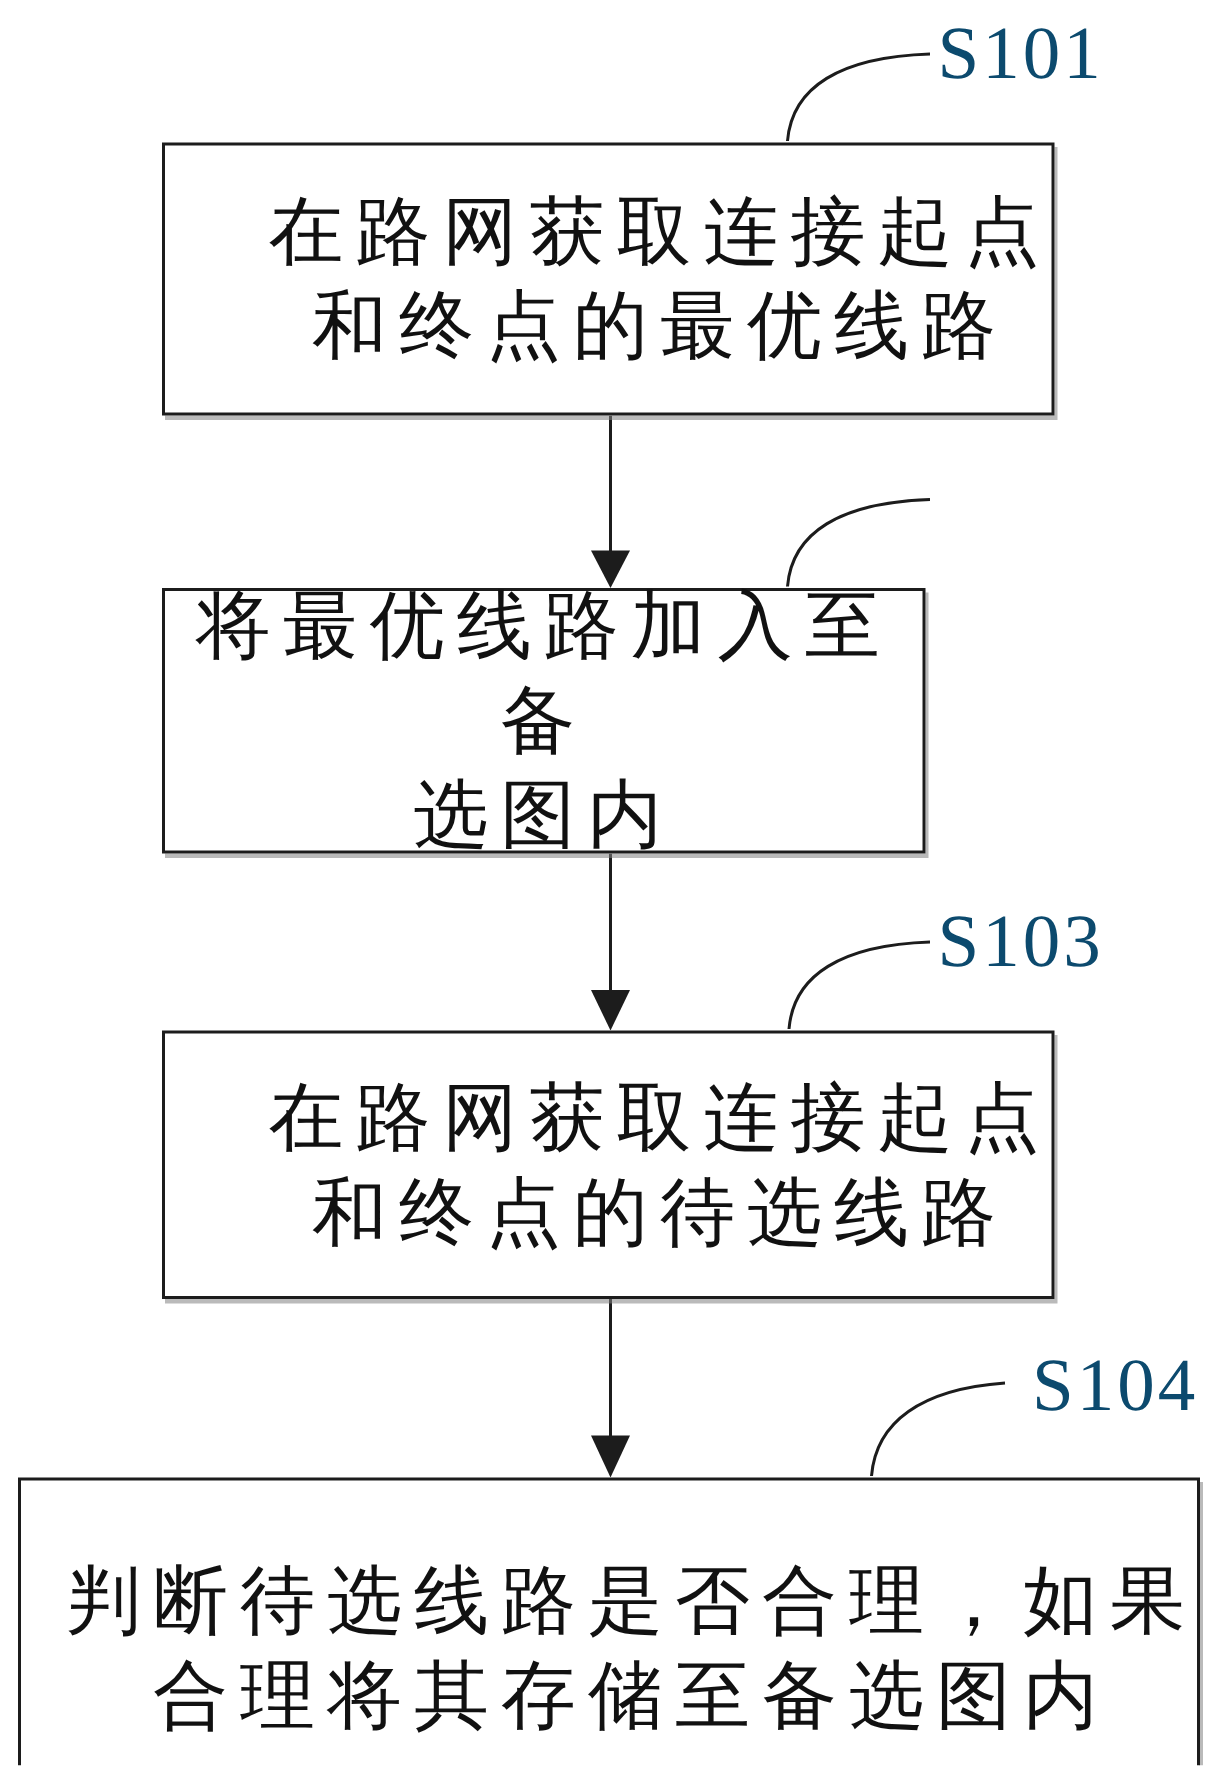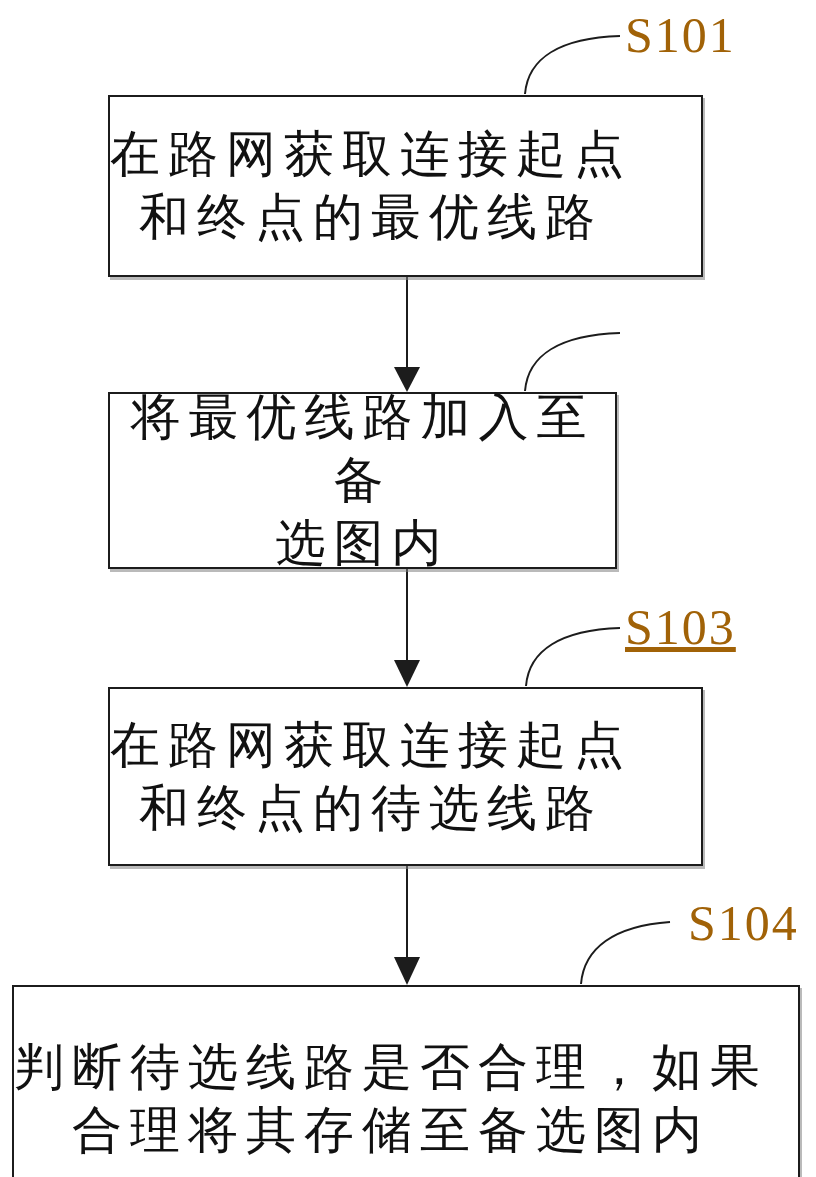--- a/index.html
+++ b/index.html
@@ -18,44 +18,44 @@
     width: 816px; height: 1177px;
   }
   .step-box {
     position: absolute;
     box-sizing: border-box;
     border: 2px solid #1c1c1c;
     box-shadow: 2px 3px 0 rgba(130,130,130,0.55);
     background: #ffffff;
     display: flex;
     align-items: center;
-    justify-content: flex-start;
+    justify-content: flex-end;
     text-align: center;
   }
   .step-text {
     white-space: pre-line;
     font-size: 50px;
     letter-spacing: 8px;
     line-height: 1.26;
     color: #111111;
   }
   .step-label {
     position: absolute;
     font-size: 50px;
     letter-spacing: 2px;
-    color: #a16207;
+    color: #0c4a6e;
     line-height: 1;
   }
   #box-1 { left: 108px; top:  95px; width: 595px; height: 182px; }
   #box-2 { left: 108px; top: 392px; width: 509px; height: 177px; }
   #box-3 { left: 108px; top: 687px; width: 595px; height: 179px; }
   #box-4 { left:  12px; top: 985px; width: 788px; height: 228px; }
   #label-1 { left: 625px; top:  10px; }
   #label-2 { left: 625px; top: 306px; }
-  #label-3 { left: 625px; top: 602px; text-decoration: underline; }
+  #label-3 { left: 625px; top: 602px; }
   #label-4 { left: 688px; top: 898px; }
 </style>
 </head>
 <body>
 
 <div id="canvas">
 
   <svg id="wires" viewBox="0 0 816 1177" xmlns="http://www.w3.org/2000/svg">
 
     <g>

